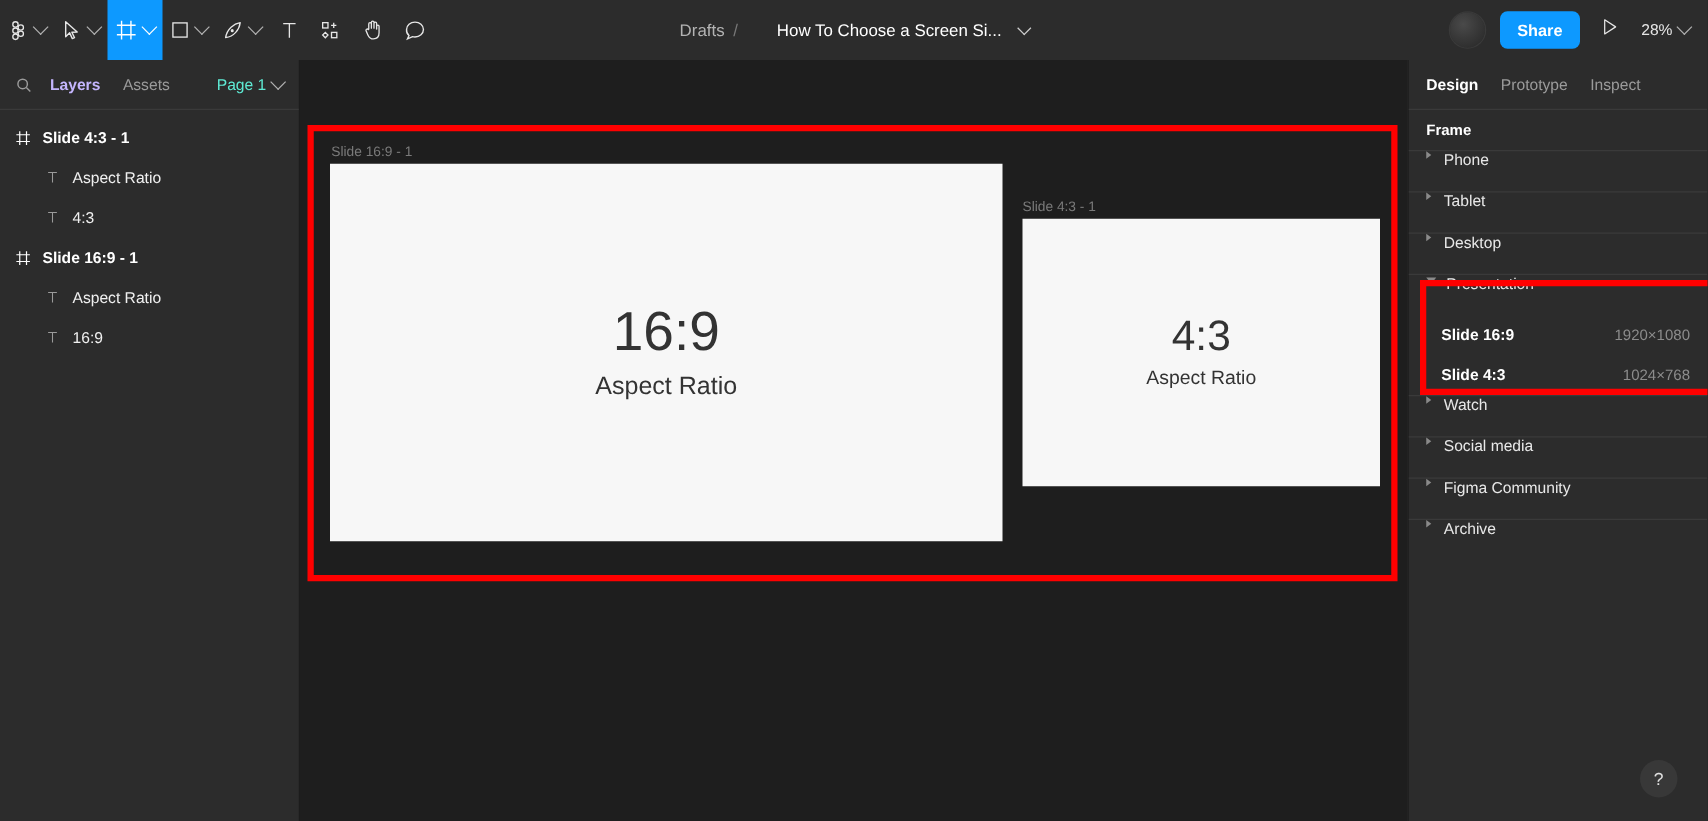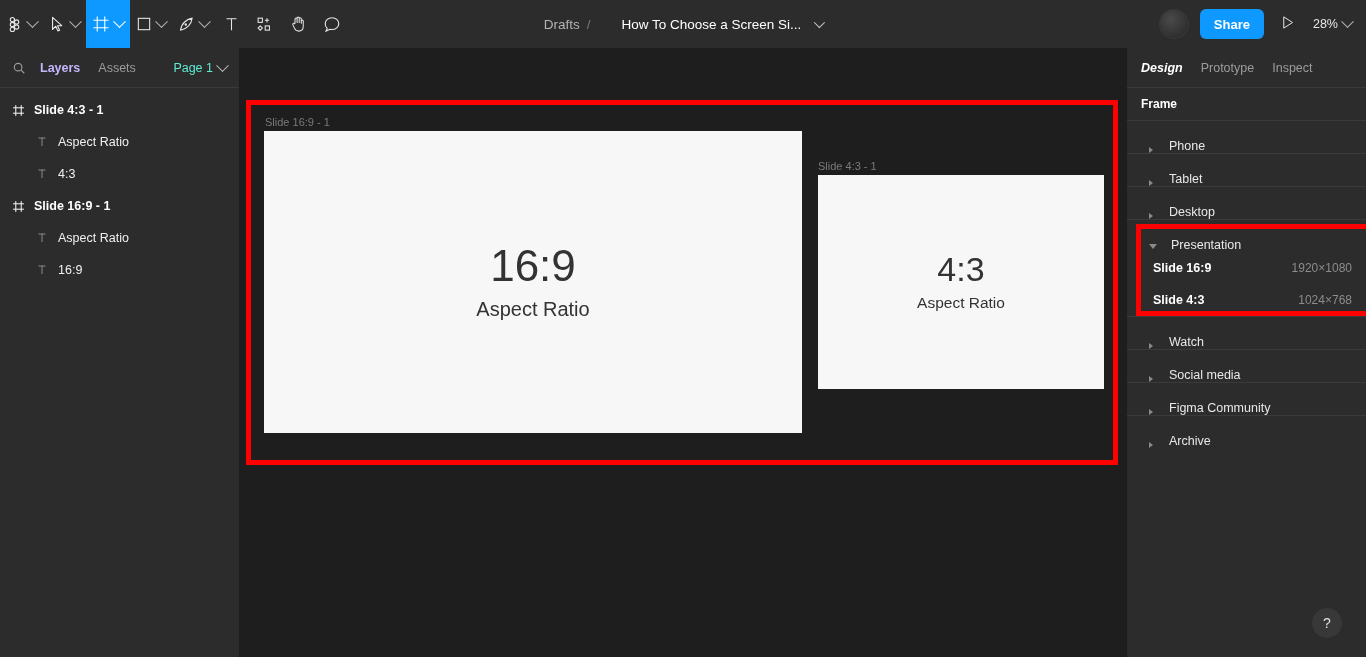--- a/index.html
+++ b/index.html
@@ -152,30 +152,30 @@
     position: absolute; top: 48px; right: 0;
     width: 240px; height: 609px;
     background: #2c2c2c;
     border-left: 1px solid #1c1c1c;
   }
   .rp-tabs {
     height: 40px; display: flex; align-items: center;
     padding: 0 14px; border-bottom: 1px solid #3a3a3a;
   }
   .rp-tab { font-size: 12.5px; color: #9b9b9b; margin-right: 18px; cursor: pointer; }
-  .rp-tab.sel { color: #ffffff; font-weight: bold; font-style: italic; }
+  .rp-tab.sel { color: #ffffff; font-weight: bold; }
 
   .rp-section-title {
     height: 32px; display: flex; align-items: center;
     padding-left: 14px; font-size: 12px; font-weight: bold; color: #ffffff;
   }
   .rp-row {
-    height: 33px; display: flex; align-items: flex-end;
-    padding-left: 22px; padding-right: 12px;
-    border-top: 1px solid #3a3a3a; cursor: pointer; gap: 6px;
+    height: 33px; display: flex; align-items: flex-start;
+    padding-left: 14px; padding-right: 12px;
+    border-top: 1px solid #3a3a3a; cursor: pointer;
   }
   .rp-row .tri {
     width: 0; height: 0; margin-right: 10px;
     border-left: 4.5px solid #8a8a8a;
     border-top: 3.5px solid transparent;
     border-bottom: 3.5px solid transparent;
   }
   .rp-row .tri.open {
     border-left: 4px solid transparent;
     border-right: 4px solid transparent;

